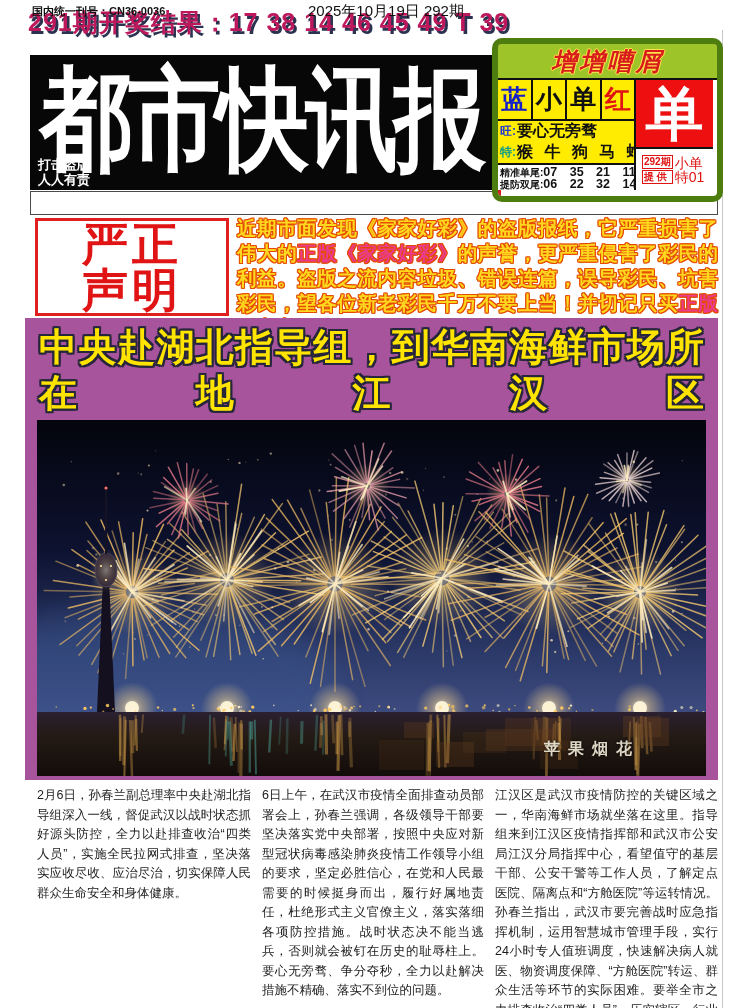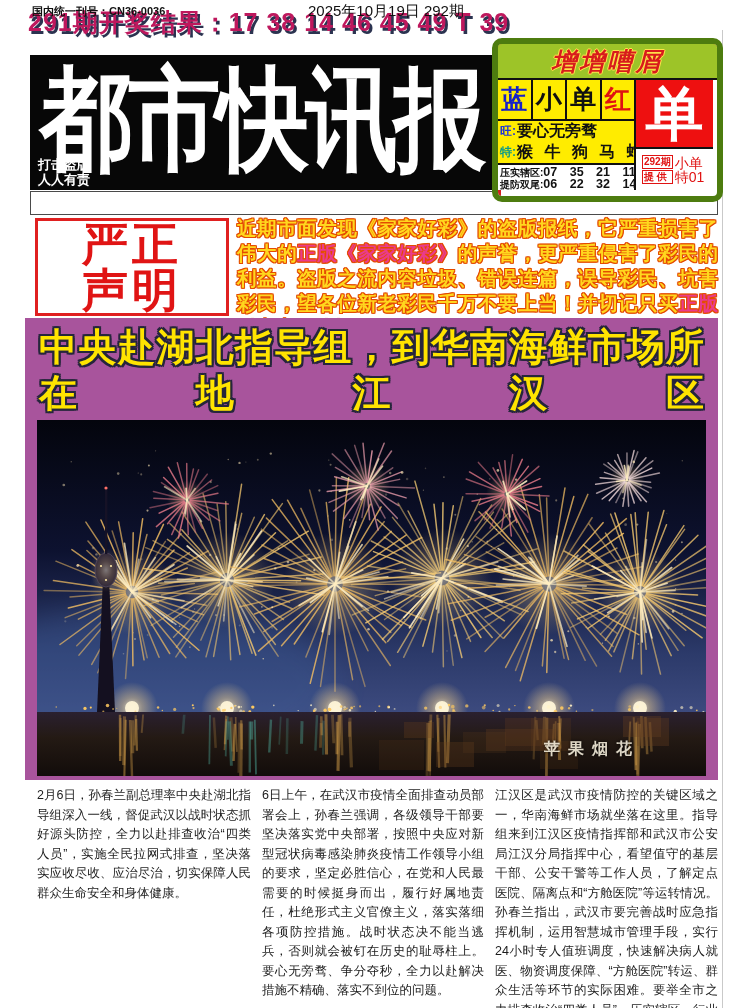--- a/index.html
+++ b/index.html
@@ -116,21 +116,21 @@
         <div class="tip-zrow">
           <span class="zbadge zb-wang">旺:</span>
           <span>要心无旁骛</span>
         </div>
         <div class="tip-zrow last">
           <span class="zbadge zb-te">特:</span>
           <span class="zspaced">猴 牛 狗 马 蛇 猪</span>
         </div>
         <div class="tip-nums">
           <div class="numrow">
-            <span class="nlabel">压实辖区:</span>
+            <span class="nlabel">精准单尾:</span>
             <span class="nvals">07 35 21 11 19</span>
           </div>
           <div class="numrow">
             <span class="nlabel">提防双尾:</span>
             <span class="nvals">06 22 32 14 10</span>
           </div>
         </div>
       </div>
       <div class="tip-right">
         <div class="tip-big">单</div>

